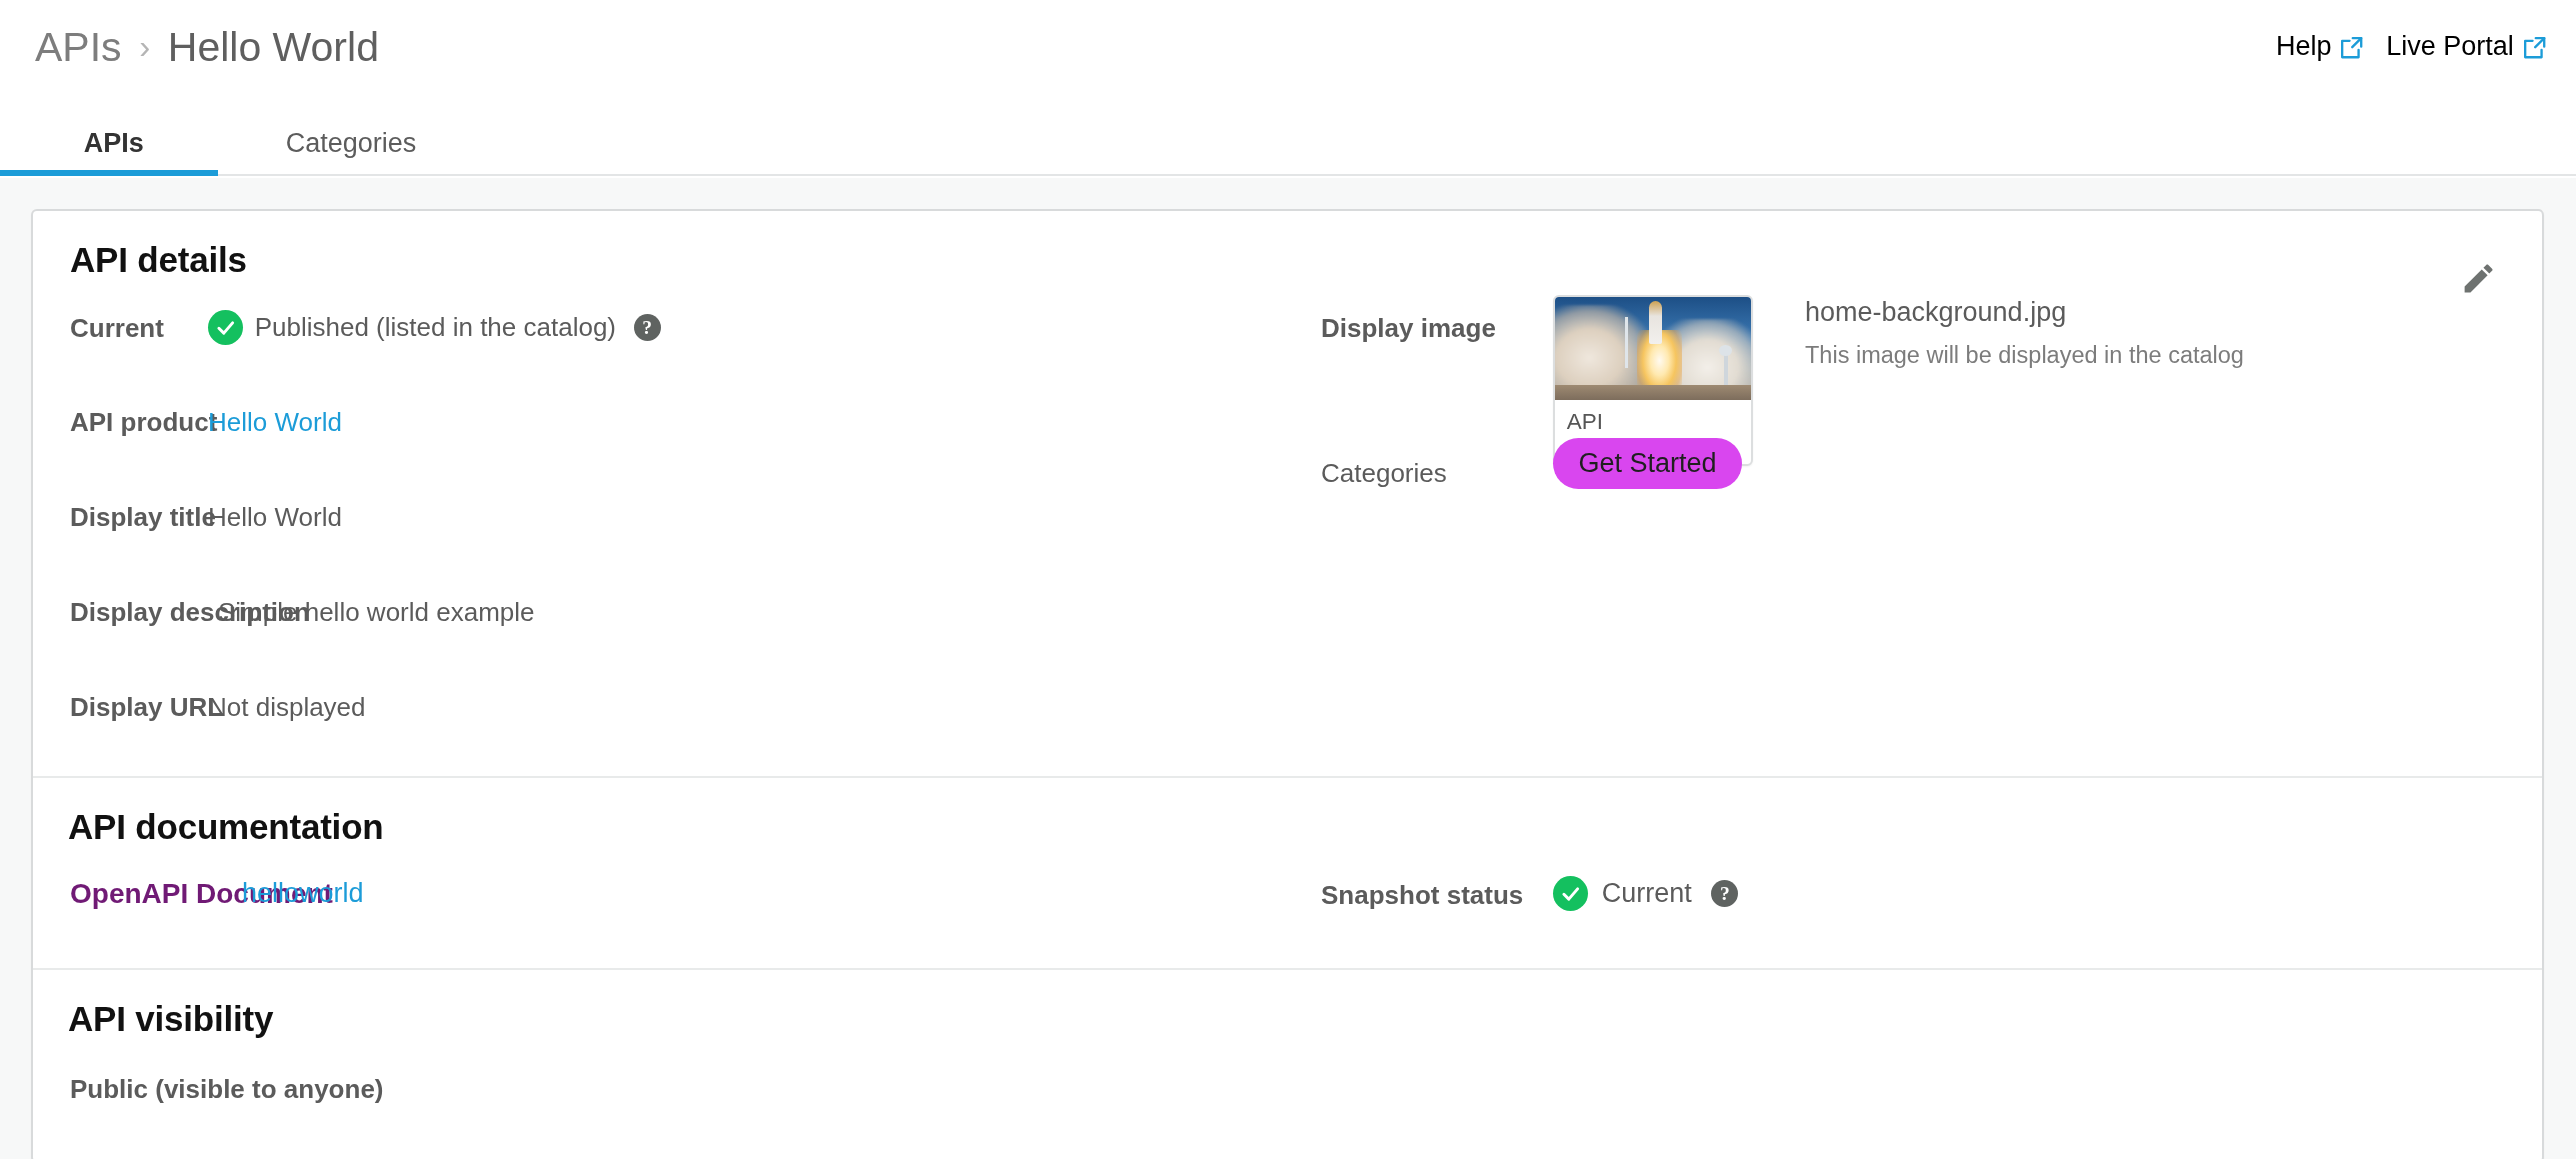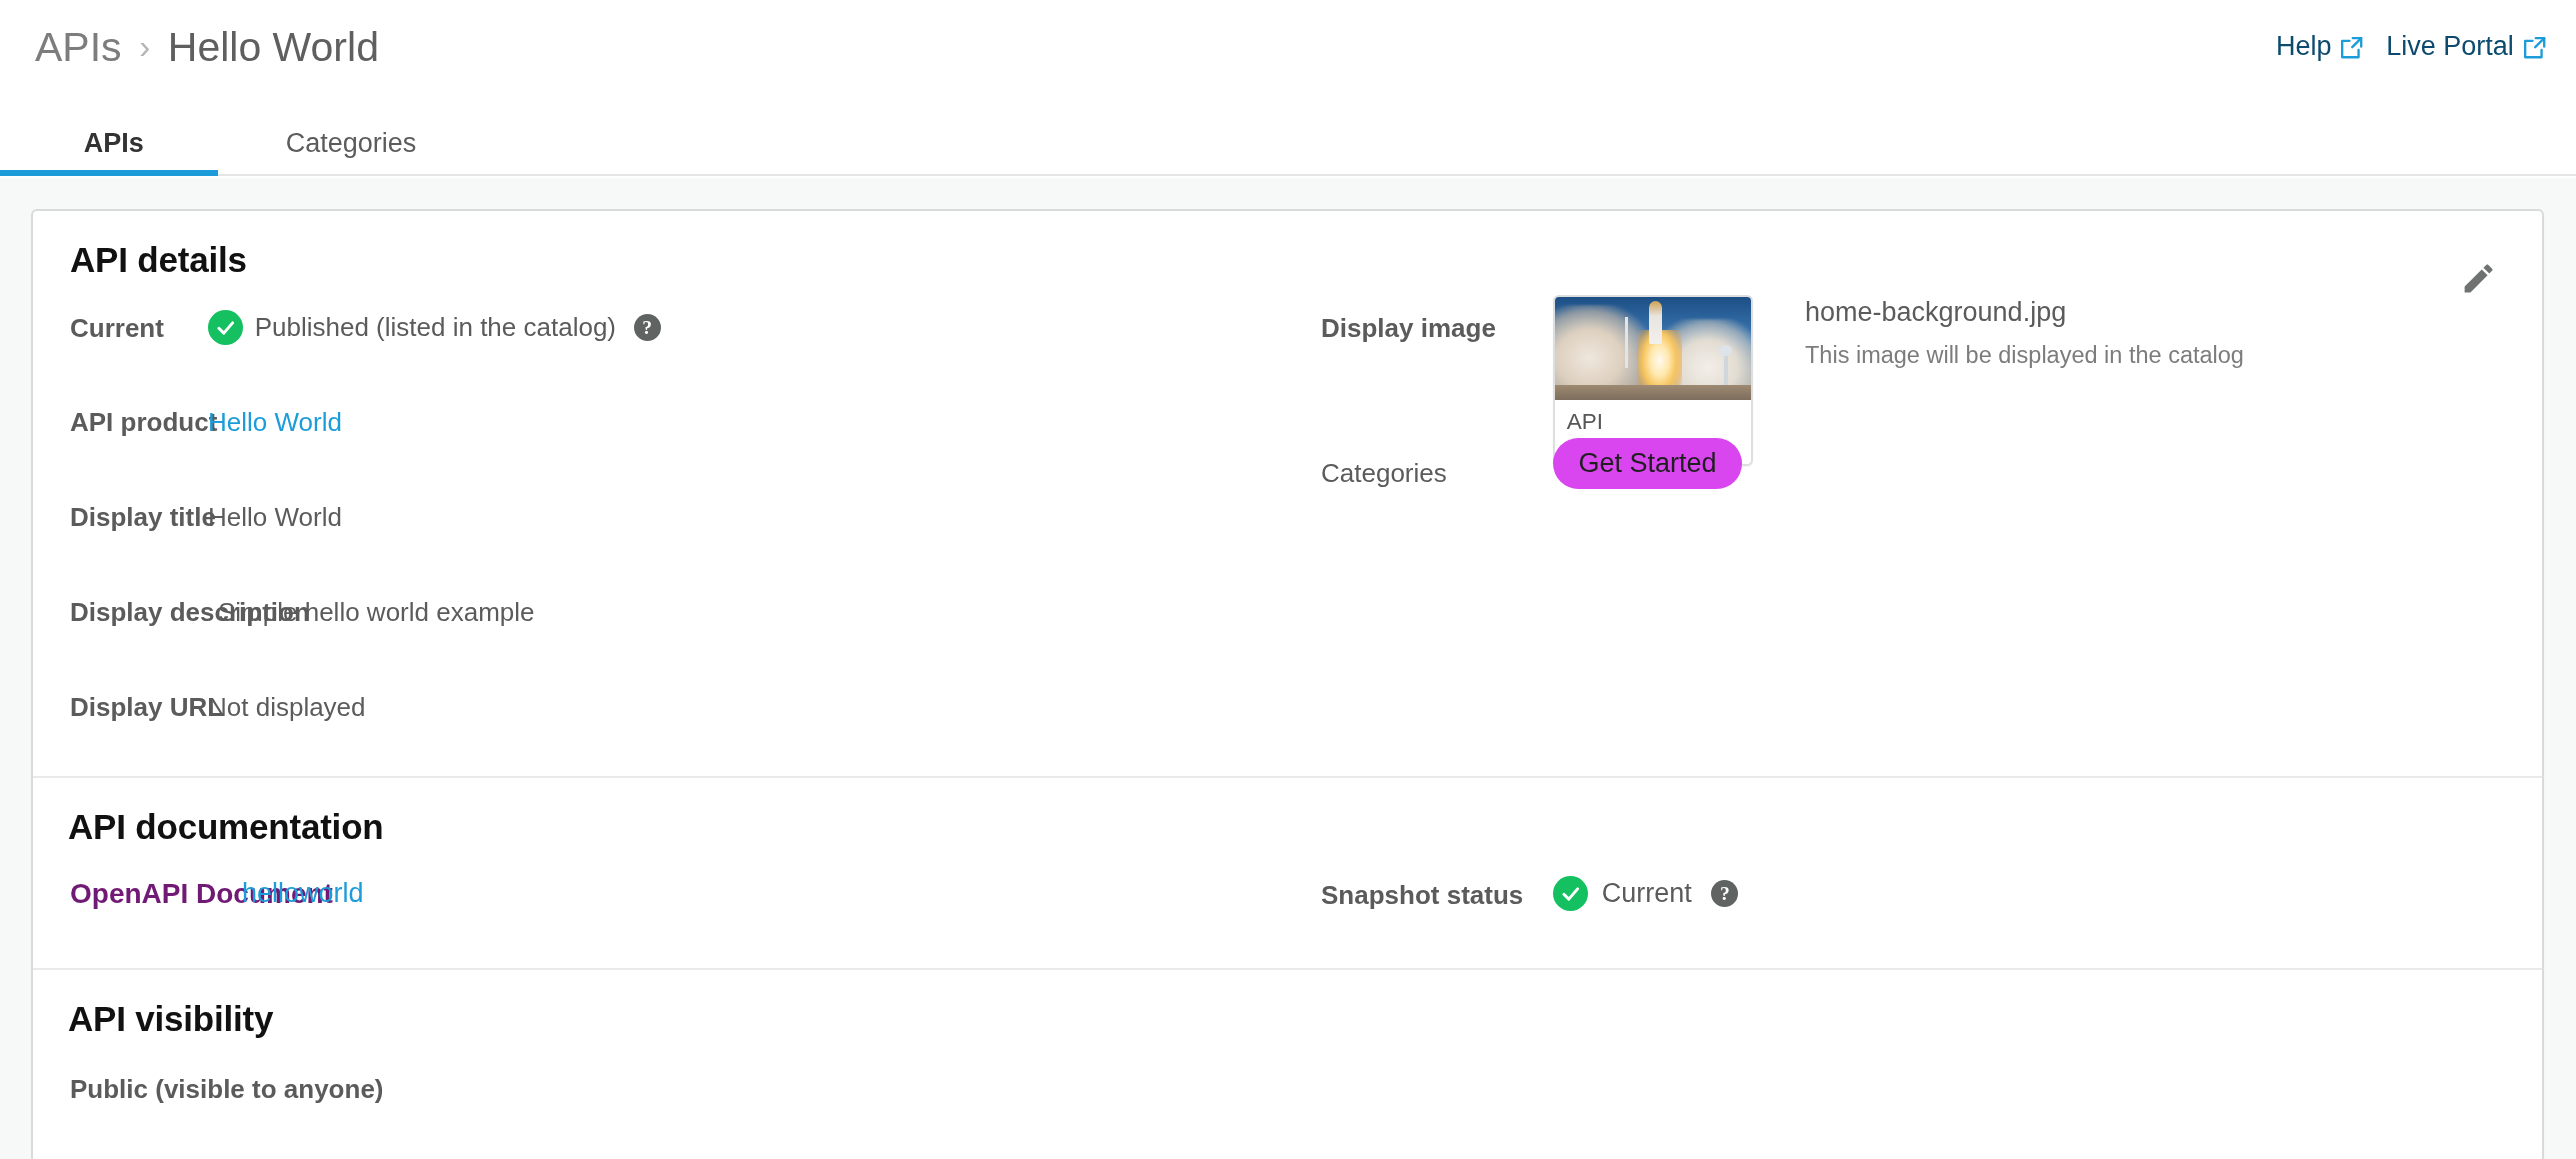--- a/index.html
+++ b/index.html
@@ -39,21 +39,21 @@
   .breadcrumb .crumb-current { color: #5f5f5f; }
 
   .header-links {
     position: absolute;
     right: 29px; top: 31px;
     display: flex; align-items: center;
     gap: 21.5px;
   }
   .hlink {
     display: inline-flex; align-items: center; gap: 7.8px;
-    color: #0c4a6e;
+    color: #000000;
     font-size: 27px;
     cursor: pointer;
     text-decoration: none;
   }
   .ext-icon { display:inline-block; width: 25.4px; height: 25.4px; position: relative; top: 1px; }
 
   
   .tabbar {
     position: relative;
     height: 61px;

